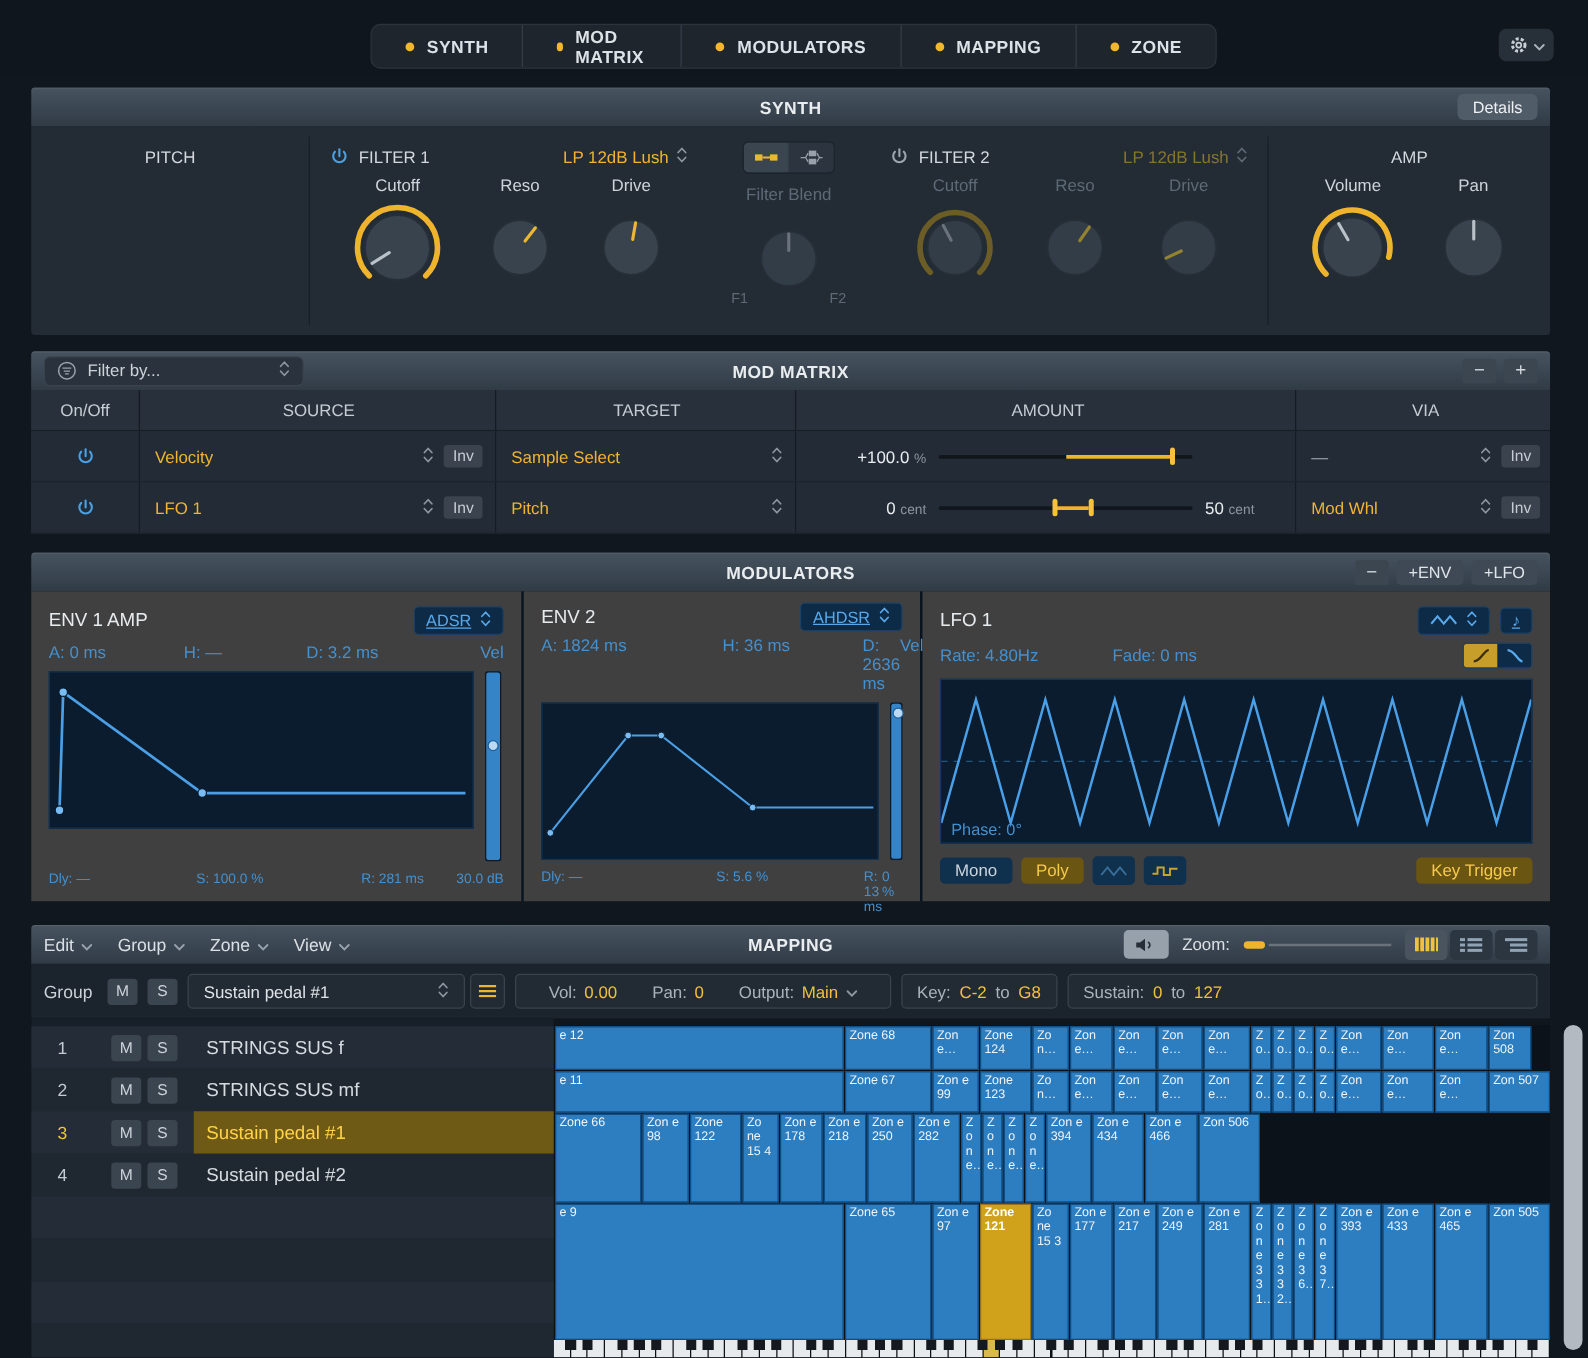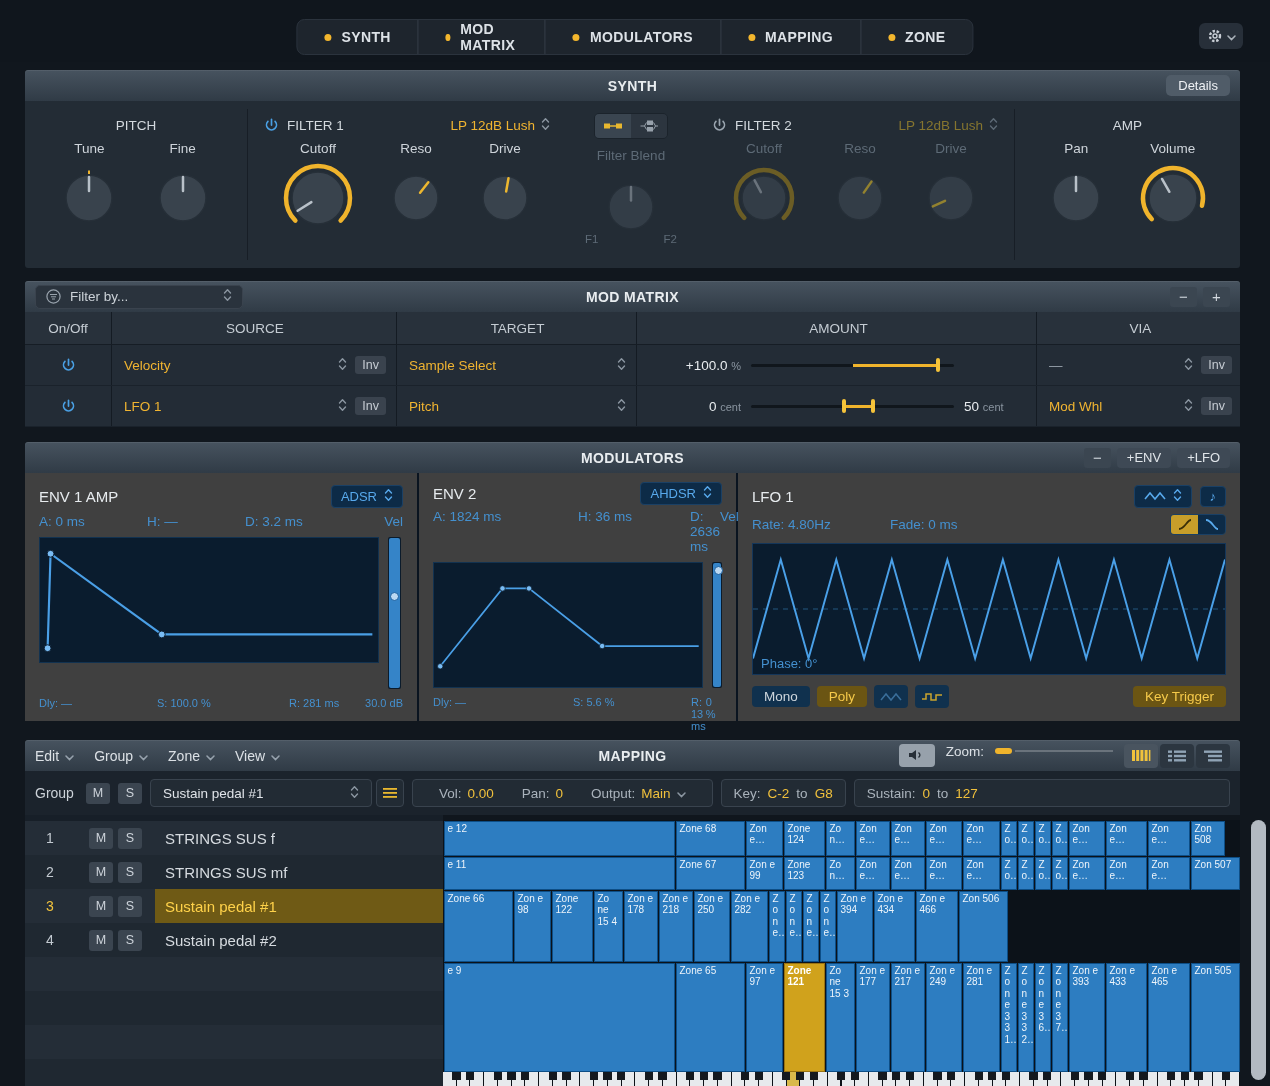--- a/index.html
+++ b/index.html
@@ -88,21 +88,21 @@
 .mods{top:442px;}
 .modbtns{margin-left:auto;display:flex;gap:6px;}
 .pillbtn{background:#3e4955;border-radius:4px;padding:2px 10px;font-size:13px;color:#e0e5e9;}
 .modpanels{display:flex;gap:2px;background:#0a1420;height:248px;}
 .mpanel{background:#404040;display:flex;flex-direction:column;padding:9px 14px 12px;}
 .mp-env1{width:392px;} .mp-env2{width:317px;} .mp-lfo{flex:1;}
 .mphead{display:flex;align-items:center;height:28px;}
 .mptitle{font-size:15px;color:#e7ebee;}
 .bluepill{display:flex;align-items:center;gap:7px;background:#0d2b47;border:1px solid #1a4065;
   border-radius:4px;padding:2px 9px;color:#58a9ec;font-size:13px;}
-.mphead .bluepill{margin-left:auto;}
+.mphead .bluepill{margin-left:auto;text-decoration:underline;}
 .mparams{display:grid;margin:4px 0 8px;font-size:13.5px;color:#4490cf;}
 .mp-env1 .mparams{grid-template-columns:108px 98px 1fr auto;}
 .mp-env2 .mparams{grid-template-columns:145px 112px 1fr auto;}
 .vellab{}
 .mpmid{display:flex;flex:1;gap:9px;}
 .envsvg{background:#0a1c2e;border:1px solid #123250;}
 .envsvg polyline{fill:none;stroke:#4a9fe6;stroke-width:2.2;}
 .envsvg circle{fill:#79bcf4;stroke:#0a1c2e;stroke-width:1;}
 .velslider{position:relative;width:13px;background:#0b1b2b;border-radius:2px;}
 .velslider .vfill{position:absolute;inset:1px;background:#3584c8;border-radius:2px;}
@@ -126,21 +126,21 @@
 .pill.dark{background:#10314e;color:#cdd5dc;}
 .pill.amber{background:#6b5513;color:#f6ca4a;}
 .wavebtn{width:34px;height:23px;background:#10314e;border-radius:4px;display:flex;
   align-items:center;justify-content:center;}
 
 
 .mapping{top:740px;height:346px;}
 .menus{display:flex;gap:20px;}
 .menu{display:flex;align-items:center;gap:6px;font-size:14px;color:#dbe0e5;}
 .menu .chev{color:#97a2ad;}
-.mapctrl{margin-left:auto;display:flex;align-items:flex-start;gap:11px;}
+.mapctrl{margin-left:auto;display:flex;align-items:center;gap:11px;}
 .spkbtn{width:36px;height:23px;background:#97a1ab;border-radius:4px;display:flex;
   align-items:center;justify-content:center;}
 .zoomlab{font-size:13.5px;color:#dbe0e5;}
 .zoomslider{position:relative;width:118px;height:14px;}
 .ztrack{position:absolute;left:20px;right:0;top:6px;height:2px;background:#6a737c;}
 .zhandle{position:absolute;left:0;top:4px;width:17px;height:6px;background:#f0b42c;border-radius:3px;}
 .viewbtns{display:flex;gap:2px;}
 .vbtn{width:34px;height:24px;border-radius:4px;background:#2c3640;display:flex;
   align-items:center;justify-content:center;}
 .vbtn.on{background:#49545f;}
@@ -226,41 +226,20 @@
     <header class="barhead">
       <span class="bartitle">SYNTH</span>
       <button class="detailsbtn">Details</button>
     </header>
     <div class="synthbody">
 
       <div class="scol" style="width:222px">
         <div class="colhead centered">
             <span>PITCH</span>
           </div>
-        <div class="krow">
-          <div class="kgroup">
-            <span class="klabel">Tune</span>
-            <div class="kwrap">
-                <div class="knob"><svg width="58" height="58" viewBox="0 0 58 58">
-                    <circle cx="29" cy="29" r="23" fill="#39434d" stroke="#262f38" stroke-width="1.5"></circle>
-                    <line x1="29" y1="22.1" x2="29" y2="8" stroke="#b9c1c9" stroke-width="2.5" stroke-linecap="round"></line>
-                    <line x1="29" y1="5" x2="29" y2="1.5" stroke="#f0b42c" stroke-width="2"></line>
-                  </svg></div>
-              </div>
-          </div>
-          <div class="kgroup">
-            <span class="klabel">Fine</span>
-            <div class="kwrap">
-                <div class="knob"><svg width="58" height="58" viewBox="0 0 58 58">
-                    <circle cx="29" cy="29" r="23" fill="#39434d" stroke="#262f38" stroke-width="1.5"></circle>
-                    <line x1="29" y1="22.1" x2="29" y2="8" stroke="#b9c1c9" stroke-width="2.5" stroke-linecap="round"></line>
-                  </svg></div>
-              </div>
-          </div>
-        </div>
       </div>
 
       <div class="vsep"></div>
 
       <div class="scol" style="width:318px">
         <div class="colhead">
           <span class="pwr">
               <svg width="15" height="15" viewBox="0 0 16 16">
                 <path d="M8 1.5 v6" stroke="currentColor" stroke-width="1.8" stroke-linecap="round" fill="none"></path>
                 <path d="M4.2 3.6 a5.3 5.3 0 1 0 7.6 0" stroke="currentColor" stroke-width="1.8" stroke-linecap="round" fill="none"></path>
@@ -387,35 +366,35 @@
       </div>
 
       <div class="vsep"></div>
 
       <div class="scol" style="flex:1">
         <div class="colhead centered">
             <span>AMP</span>
           </div>
         <div class="krow">
           <div class="kgroup">
-            <span class="klabel">Pan</span>
-            <div class="kwrap">
-                <div class="knob"><svg width="58" height="58" viewBox="0 0 58 58">
-                    <circle cx="29" cy="29" r="23" fill="#39434d" stroke="#262f38" stroke-width="1.5"></circle>
-                    <line x1="29" y1="22.1" x2="29" y2="8" stroke="#b9c1c9" stroke-width="2.5" stroke-linecap="round"></line>
-                  </svg></div>
-              </div>
-          </div>
-          <div class="kgroup">
             <span class="klabel">Volume</span>
             <div class="kwrap">
                 <div class="knob"><svg width="70" height="70" viewBox="0 0 70 70">
                     <path d="M 13.78679656440357 56.21320343559643 A 30 30 0 1 1 63.97777478867205 42.764571353075624" stroke="#f0b42c" stroke-width="4.5" fill="none" stroke-linecap="round"></path>
                     <circle cx="35" cy="35" r="24" fill="#39434d" stroke="#262f38" stroke-width="1.5"></circle>
                     <line x1="31.400000000000002" y1="28.76461709275204" x2="24.000000000000007" y2="15.947441116742347" stroke="#b9c1c9" stroke-width="2.5" stroke-linecap="round"></line>
+                  </svg></div>
+              </div>
+          </div>
+          <div class="kgroup">
+            <span class="klabel">Pan</span>
+            <div class="kwrap">
+                <div class="knob"><svg width="58" height="58" viewBox="0 0 58 58">
+                    <circle cx="29" cy="29" r="23" fill="#39434d" stroke="#262f38" stroke-width="1.5"></circle>
+                    <line x1="29" y1="22.1" x2="29" y2="8" stroke="#b9c1c9" stroke-width="2.5" stroke-linecap="round"></line>
                   </svg></div>
               </div>
           </div>
         </div>
       </div>
 
     </div>
   </section>
 
   <section class="sec matrix">

